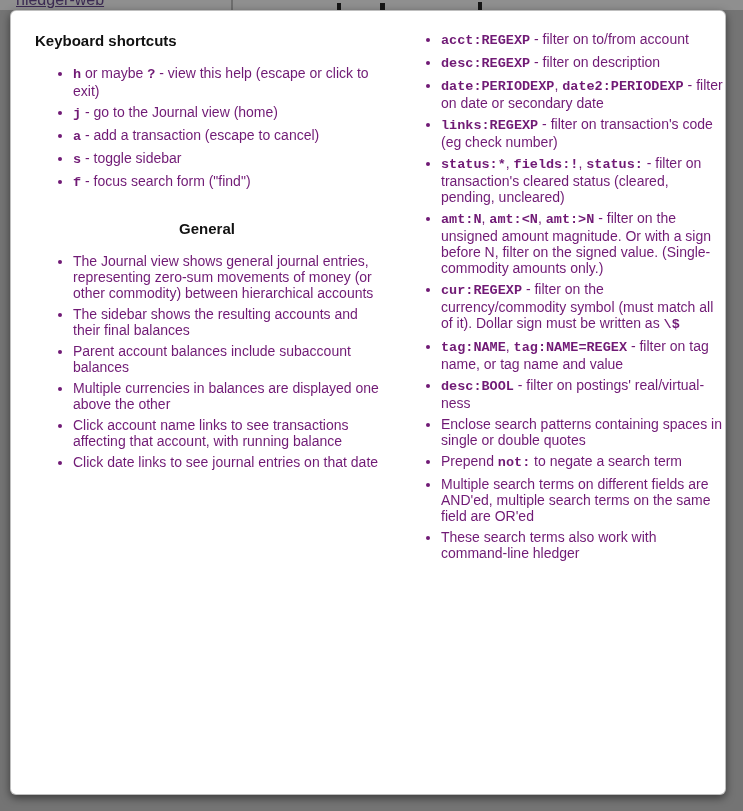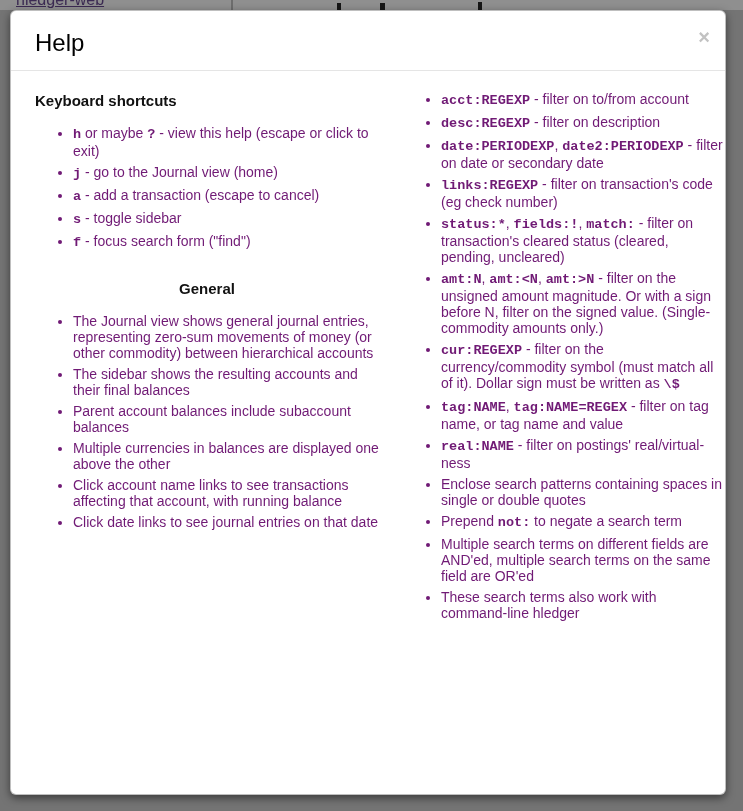--- a/index.html
+++ b/index.html
@@ -81,24 +81,20 @@
   <a href="#" class="brand-link">hledger-web</a>
   <div class="bg-divider"></div>
   <div class="frag f1"></div>
   <div class="frag f2"></div>
   <div class="frag f3"></div>
 </div>
 
 <div style="position:absolute;inset:0;"></div>
 
 <div class="modal-box">
-  <div class="modal-header">
-    <h1 class="modal-title">Help</h1>
-    <button class="close-btn">×</button>
-  </div>
   <div class="modal-body">
     <div class="col-left">
         <h3 class="section-heading">Keyboard shortcuts</h3>
         <ul class="bullet-list">
           <li><code class="code">h</code> or maybe <code class="code">?</code> - view this help (escape or click to exit)</li>
           <li><code class="code">j</code> - go to the Journal view (home)</li>
           <li><code class="code">a</code> - add a transaction (escape to cancel)</li>
           <li><code class="code">s</code> - toggle sidebar</li>
           <li><code class="code">f</code> - focus search form ("find")</li>
         </ul>
@@ -111,25 +107,25 @@
           <li>Click account name links to see transactions affecting that account, with running balance</li>
           <li>Click date links to see journal entries on that date</li>
         </ul>
       </div>
     <div class="col-right">
         <ul class="bullet-list">
           <li><code class="code">acct:REGEXP</code> - filter on to/from account</li>
           <li><code class="code">desc:REGEXP</code> - filter on description</li>
           <li><code class="code">date:PERIODEXP</code>, <code class="code">date2:PERIODEXP</code> - filter on date or secondary date</li>
           <li><code class="code">links:REGEXP</code> - filter on transaction's code (eg check number)</li>
-          <li><code class="code">status:*</code>, <code class="code">fields:!</code>, <code class="code">match:</code> - filter on transaction's cleared status (cleared, pending, uncleared)</li>
+          <li><code class="code">status:*</code>, <code class="code">fields:!</code>, <code class="code">status:</code> - filter on transaction's cleared status (cleared, pending, uncleared)</li>
           <li><code class="code">amt:N</code>, <code class="code">amt:&lt;N</code>, <code class="code">amt:&gt;N</code> - filter on the unsigned amount magnitude. Or with a sign before N, filter on the signed value. (Single-commodity amounts only.)</li>
           <li><code class="code">cur:REGEXP</code> - filter on the currency/commodity symbol (must match all of it). Dollar sign must be written as <code class="code">\$</code></li>
           <li><code class="code">tag:NAME</code>, <code class="code">tag:NAME=REGEX</code> - filter on tag name, or tag name and value</li>
-          <li><code class="code">real:NAME</code> - filter on postings' real/virtual-ness</li>
+          <li><code class="code">desc:BOOL</code> - filter on postings' real/virtual-ness</li>
           <li>Enclose search patterns containing spaces in single or double quotes</li>
           <li>Prepend <code class="code">not:</code> to negate a search term</li>
           <li>Multiple search terms on different fields are AND'ed, multiple search terms on the same field are OR'ed</li>
           <li>These search terms also work with command-line hledger</li>
         </ul>
       </div>
   </div>
 </div>
 
 </body></html>

